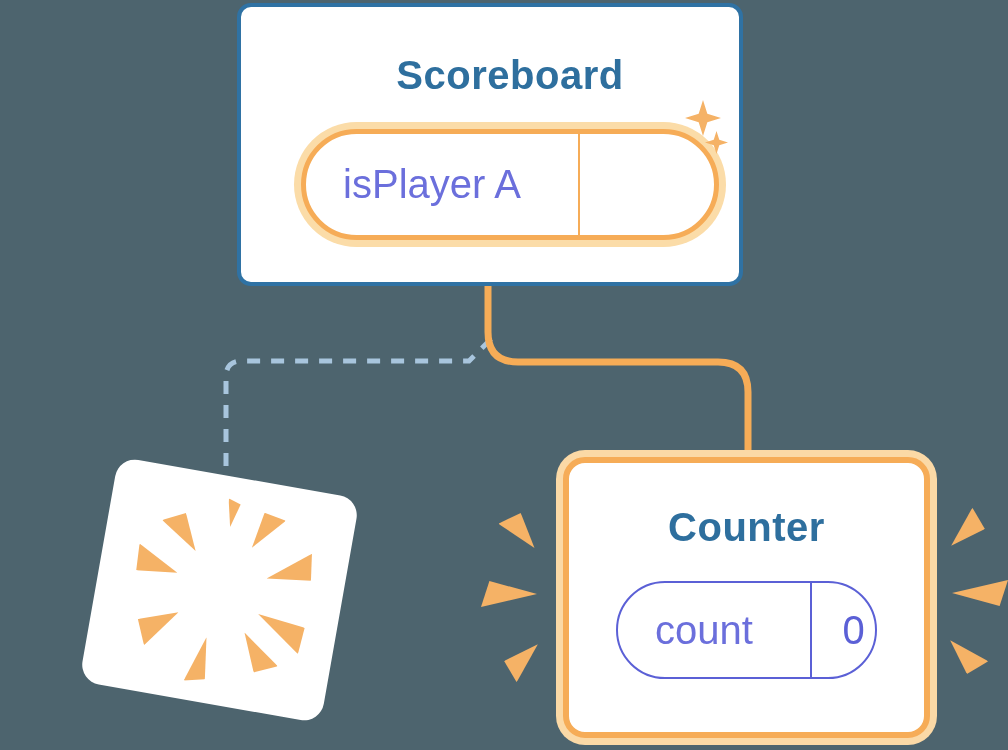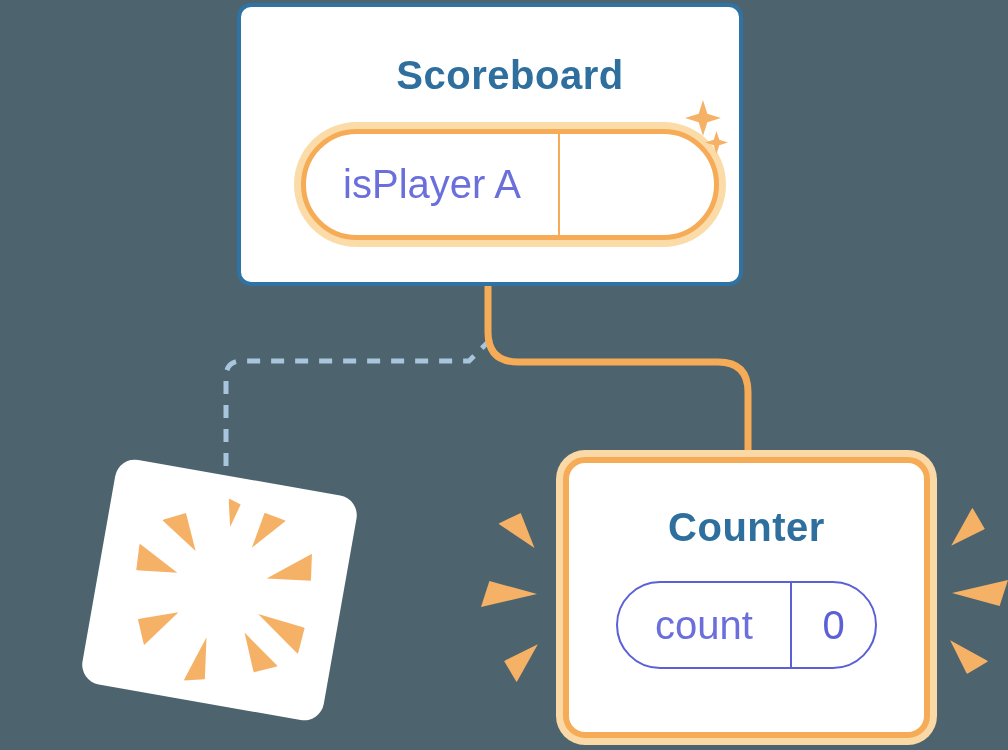--- a/index.html
+++ b/index.html
@@ -22,42 +22,42 @@
     border:4px solid #2F72A4;border-radius:14px;z-index:3;padding-left:40px;
   }
   .card-title{
     text-align:center;font-size:40px;font-weight:700;
     color:#2E6F9E;letter-spacing:.5px;line-height:48px;
   }
   .scoreboard-card .card-title{margin-top:44px;}
 
   .state-pill{
     box-sizing:border-box;display:flex;align-items:stretch;
-    background:#fff;overflow:hidden;
+    background:#fff;overflow:hidden;gap:20px;
   }
   .pill-orange{
     margin:30px auto 0;width:418px;height:111px;
     border:5px solid #F6AC57;border-radius:60px;
     box-shadow:0 0 0 7px #FBDCA8;
   }
   .pill-section{display:flex;align-items:center;justify-content:center;}
   .pill-key{font-size:40px;color:#6B6FDC;}
   .pill-orange .pill-left{width:252px;}
   .pill-orange .pill-right{flex:1;}
   .pill-orange .pill-divider{width:2px;background:#F6AC57;}
   .pill-value-bold{font-size:40px;font-weight:700;color:#5557D6;}
 
   .counter-card{
     left:563px;top:457px;width:367px;height:281px;
     border:6px solid #F6AC57;border-radius:22px;
     box-shadow:0 0 0 7px #FBD9A6;z-index:3;
   }
   .counter-card .card-title{margin-top:40px;}
   .pill-indigo{
-    margin:30px auto 0;width:261px;height:88px;
+    margin:30px auto 0;width:261px;height:98px;
     border:2px solid #5B60D6;border-radius:50px;
   }
   .pill-indigo .pill-left{width:172px;}
   .pill-indigo .pill-right{flex:1;}
   .pill-indigo .pill-divider{width:2px;background:#5B60D6;}
   .pill-indigo .pill-value{font-size:40px;color:#5B60D6;}
 
   
   .destroyed-card{
     left:97px;top:476px;width:245px;height:228px;

